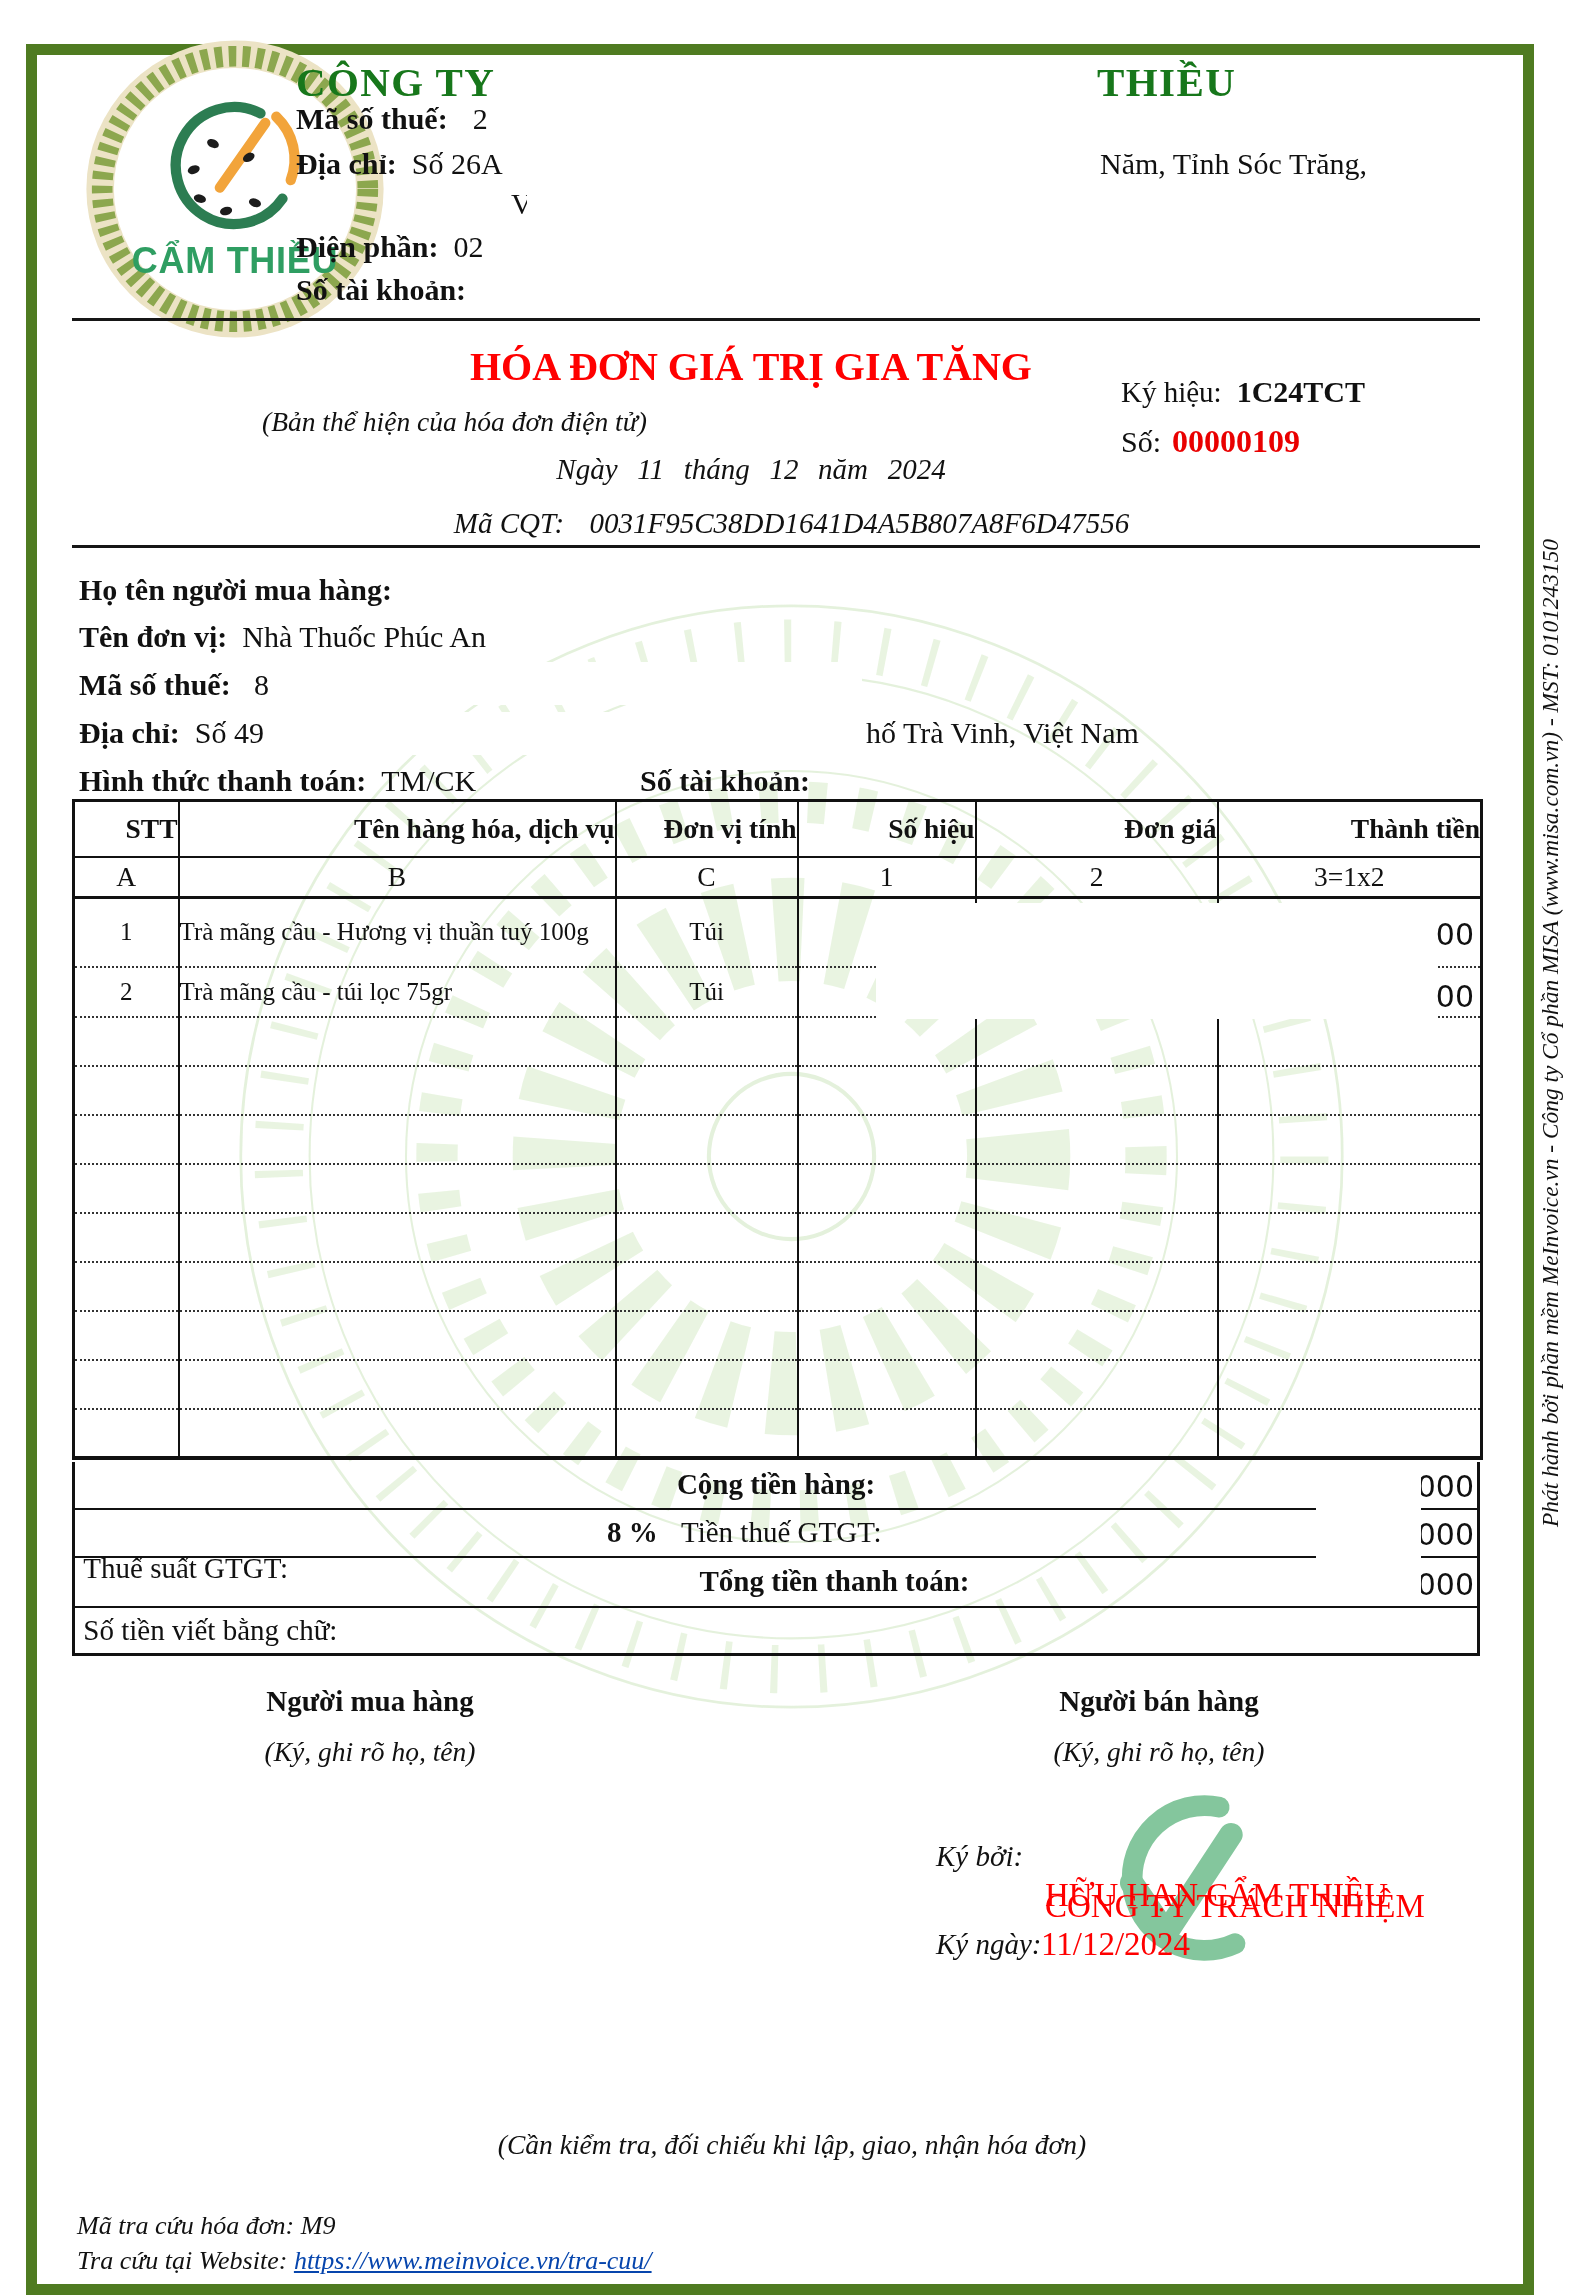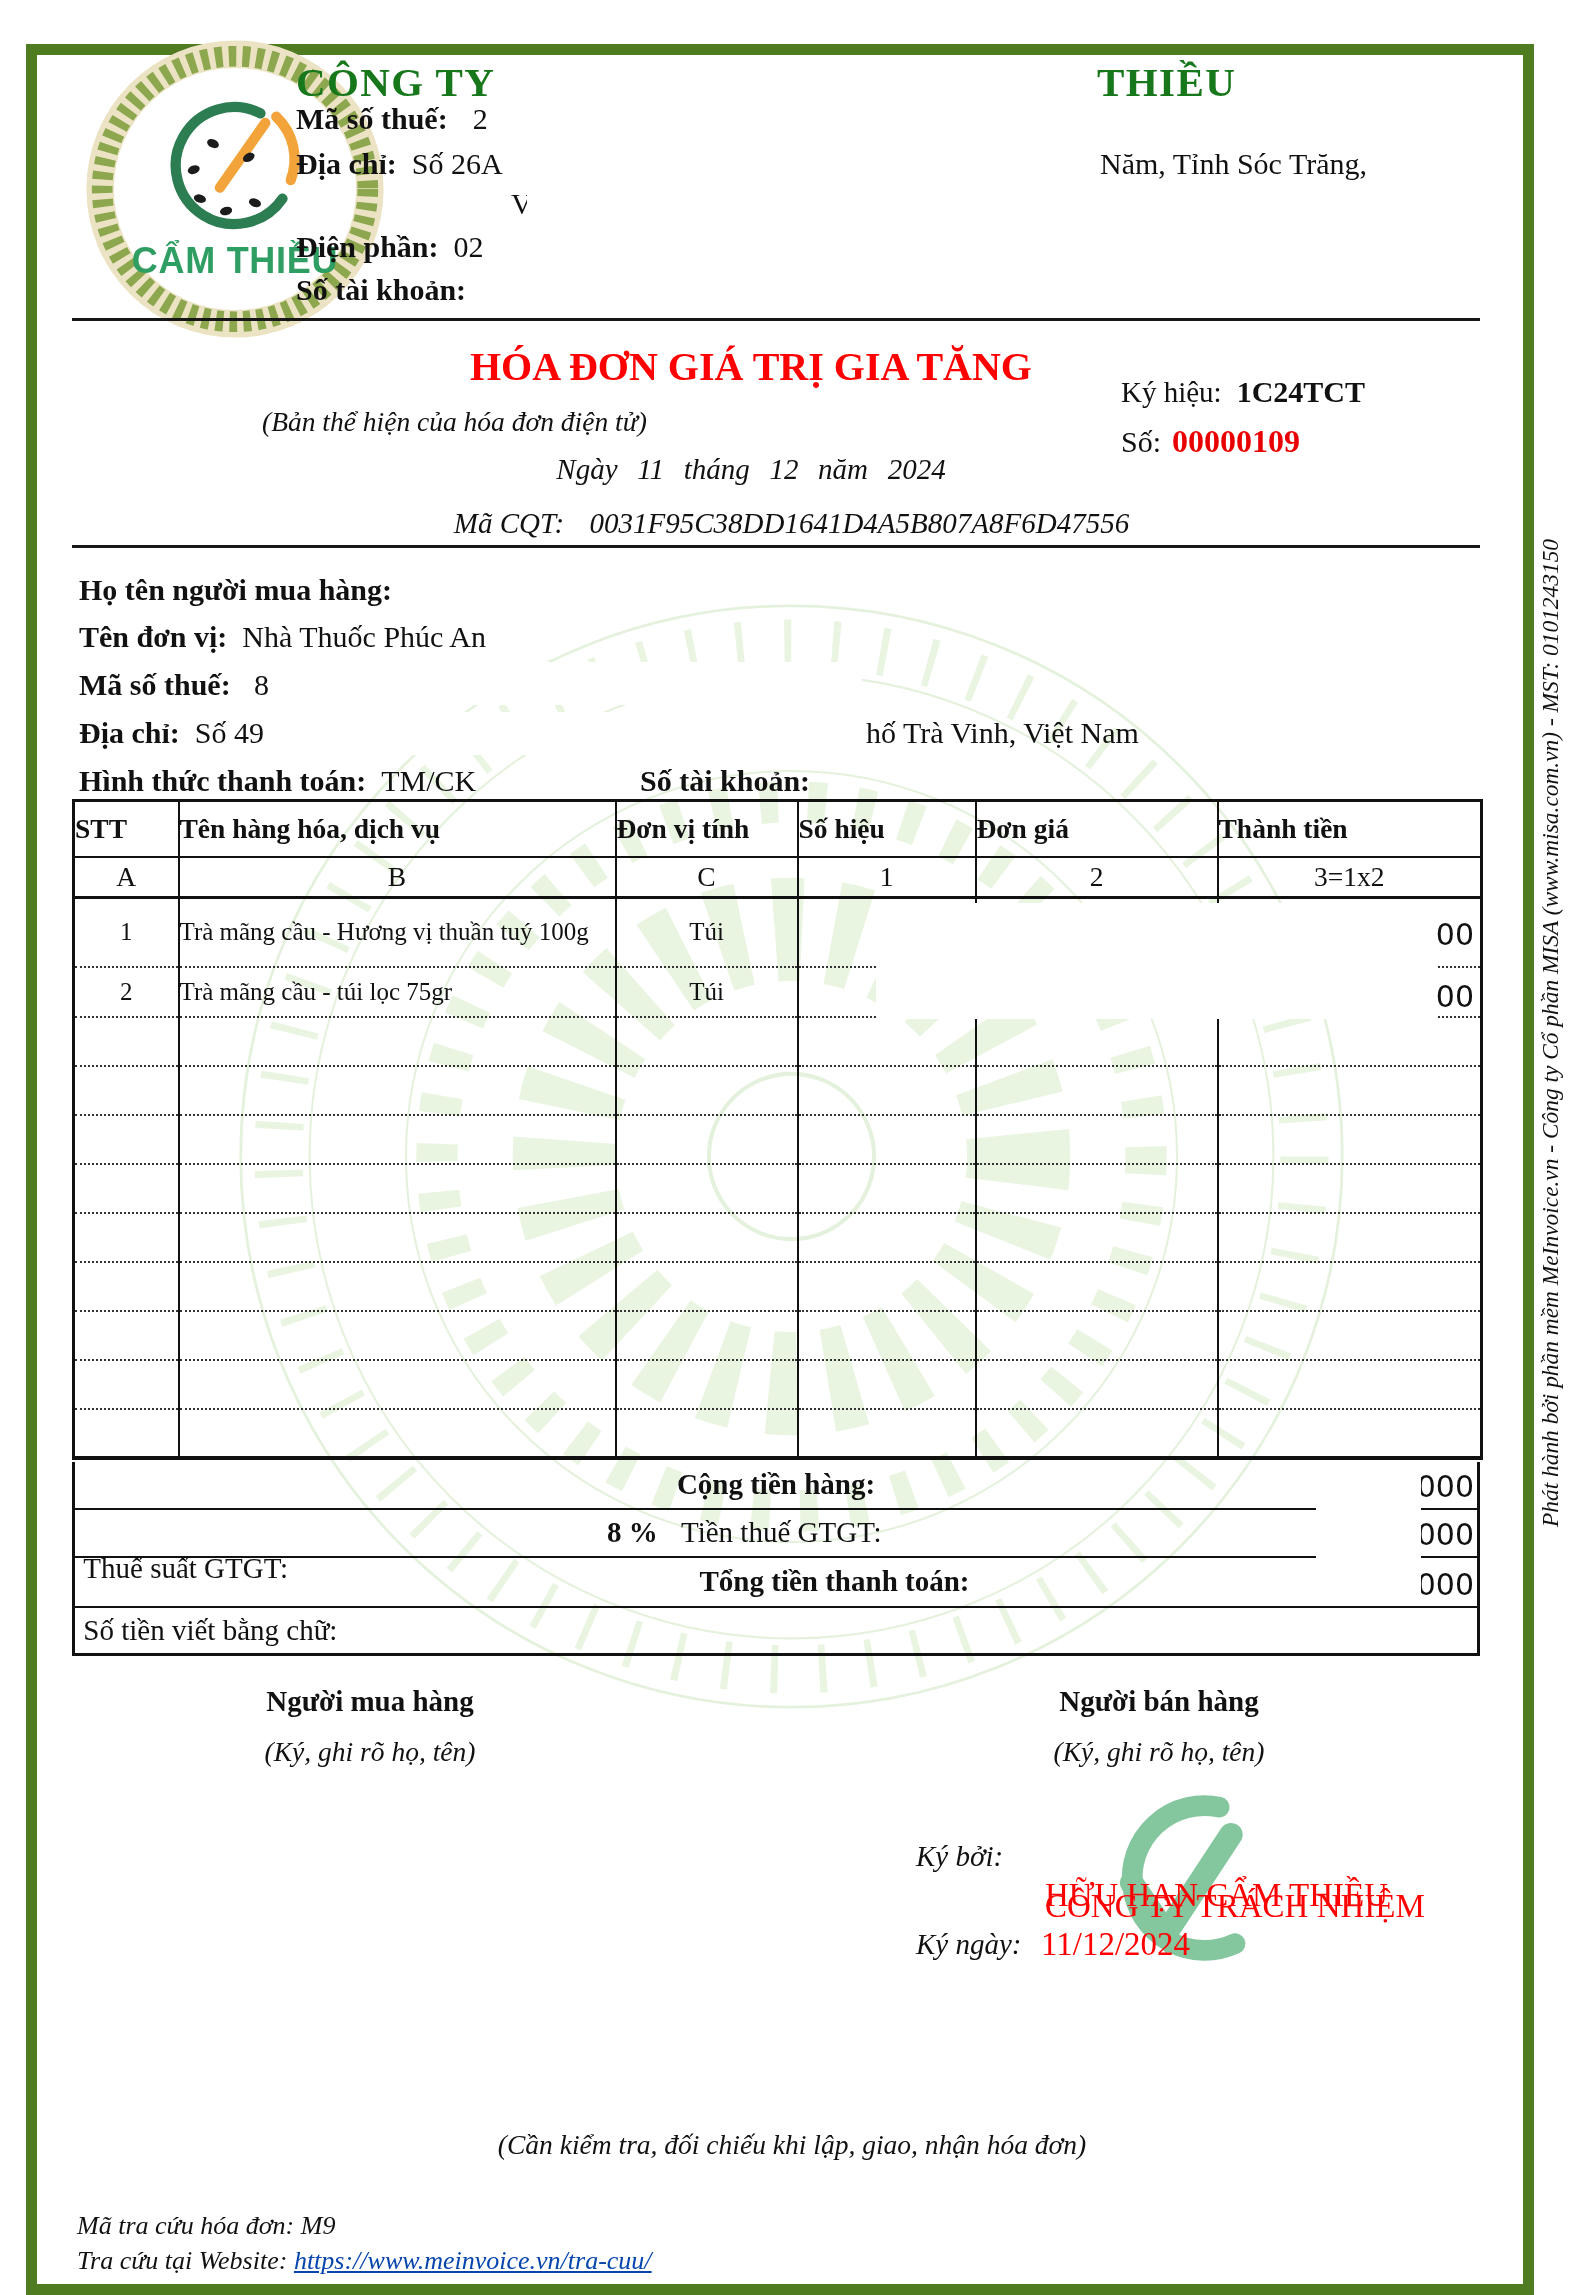--- a/index.html
+++ b/index.html
@@ -37,21 +37,21 @@
   .serial{left:1121px;top:375px;font-size:29px;z-index:2;}
   .serial .v{font-weight:bold;font-size:30px;margin-left:15px;}
   .invnum{left:1121px;top:423px;font-size:30px;z-index:2;}
   .invnum .v{font-weight:bold;font-size:32px;margin-left:11px;color:var(--number_red);}
   
   table.items{position:absolute;left:72px;top:799px;width:1408px;border-collapse:collapse;
               table-layout:fixed;z-index:2;border:3.4px solid var(--ink);border-bottom:4.8px solid var(--ink);}
   table.items td,table.items th{padding:0;overflow:hidden;}
   table.items td+td,table.items th+th{border-left:2.1px solid var(--ink);}
   tr.hdr{height:56px;}
-  tr.hdr th{font-size:27.5px;font-weight:bold;text-align:left;border-bottom:2.1px solid var(--ink);margin-top:6px;}
+  tr.hdr th{font-size:27.5px;font-weight:bold;text-align:right;border-bottom:2.1px solid var(--ink);margin-top:6px;}
   tr.subhdr{height:41px;}
   tr.subhdr td{font-size:27.5px;text-align:center;border-bottom:3.4px solid var(--ink);}
   tr.item1{height:69px;} tr.item2{height:50px;}
   tr.item1 td,tr.item2 td{border-bottom:2.8px dotted #333;font-size:25px;vertical-align:middle;}
   td.c{text-align:center;} td.name{padding:2.8px 6.9px 2.8px 9.6px;line-height:30px;}
   tr.empty-row{height:49px;}
   tr.empty-row td{border-bottom:2.8px dotted #333;}
   tr.empty-row:last-child td{border-bottom:none;}
   
   .summary{left:72px;top:1462px;width:1408px;height:194px;z-index:2;
@@ -63,21 +63,21 @@
   .srow4{height:44px;line-height:44px;}
   .srow2 .rate{position:absolute;left:532px;font-weight:bold;}
   .srow2 .taxlbl{position:absolute;left:606px;}
   .srow2 .ratelbl{position:absolute;left:8.3px;margin-top:36px;}
   .srow4 .w{position:absolute;left:8.3px;}
   
   .frag{width:207px;text-align:right;font-family:"DejaVu Sans",sans-serif;font-size:30px;z-index:4;left:1267px;}
   
   .sigtitle{top:1685px;width:344px;text-align:center;font-size:29px;font-weight:bold;z-index:2;}
   .signote{top:1736px;width:344px;text-align:center;font-size:27.5px;font-style:italic;z-index:2;}
-  .kylabel{font-size:29px;font-style:italic;z-index:3;}
+  .kylabel{font-size:29px;font-style:italic;z-index:3;margin-left:20px;}
   .redline{left:1045px;font-size:33px;color:var(--title_red);z-index:3;white-space:nowrap;}
   .reddate{left:1041px;top:1926px;font-size:33px;color:var(--title_red);z-index:3;}
   .stamp{left:1071px;top:1785px;width:262px;height:200px;z-index:2;opacity:.85;}
   
   .footnote{left:427px;top:2129px;width:730px;text-align:center;font-size:27.5px;font-style:italic;z-index:2;}
   .lookup{left:77px;top:2211px;font-size:26px;font-style:italic;z-index:2;}
   .lookup2{left:77px;top:2246px;font-size:26px;font-style:italic;z-index:2;}
   .lookup2 a{color:var(--link_blue);text-decoration:underline;font-style:italic;}
   
   .sidebar{left:1537px;top:372px;height:1322px;width:44px;z-index:2;

